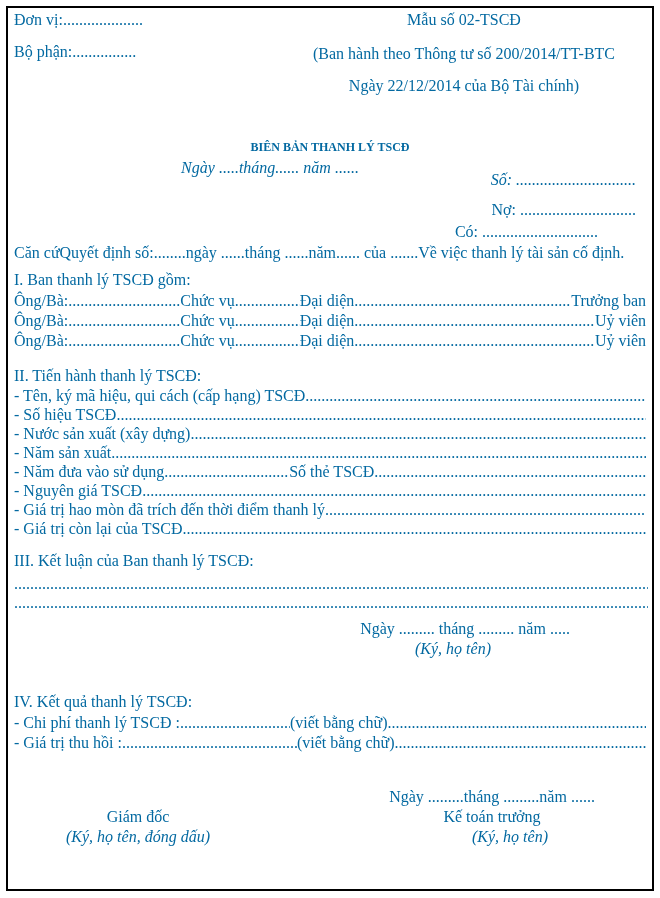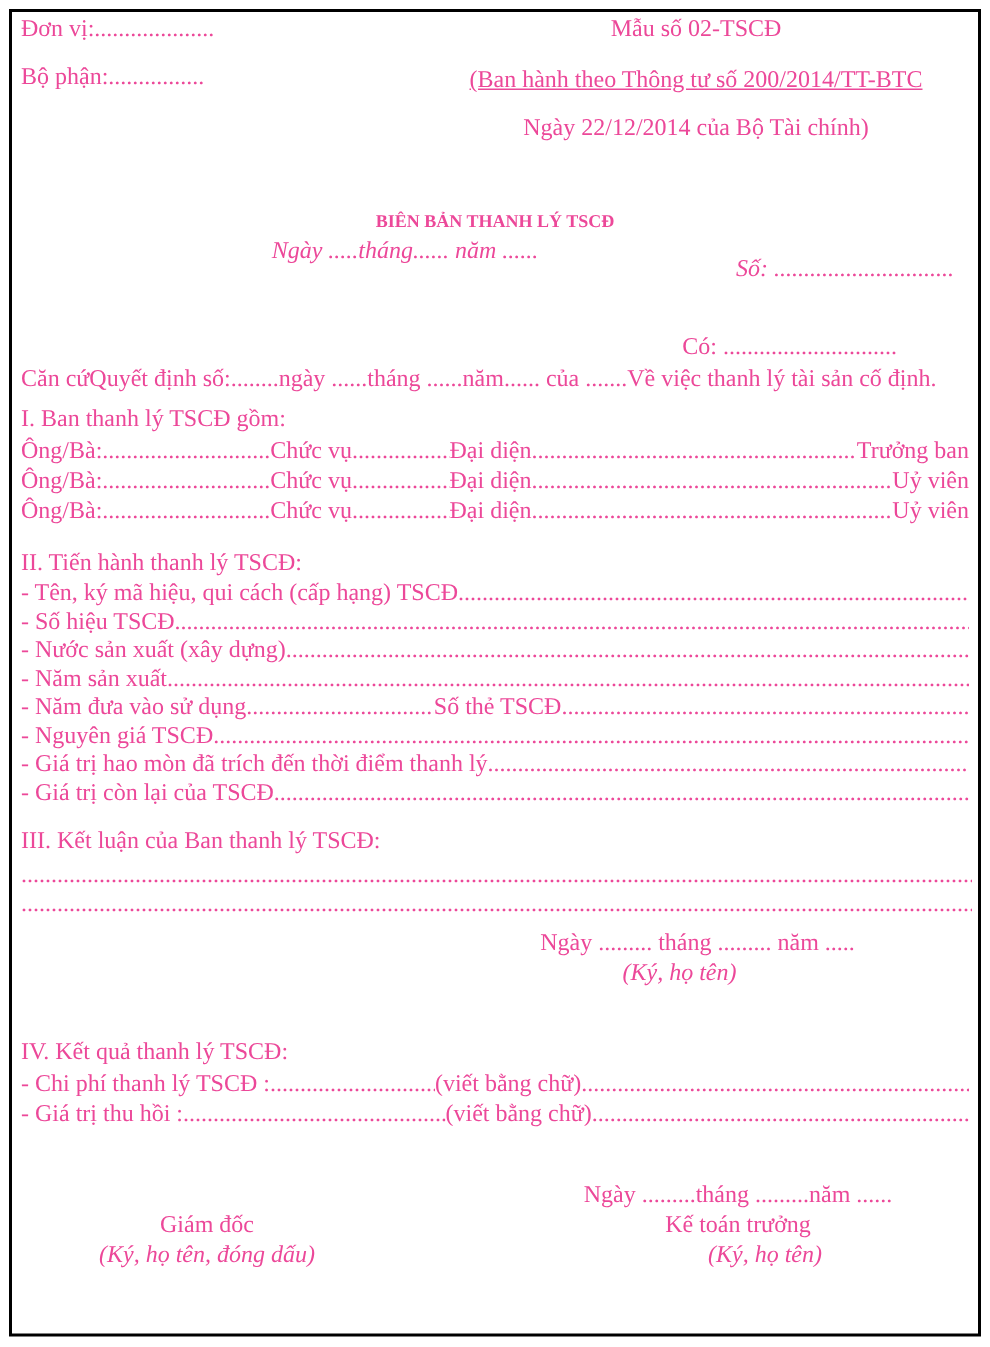--- a/index.html
+++ b/index.html
@@ -3,21 +3,21 @@
 <meta charset="utf-8">
 <style>
   html, body { margin: 0; padding: 0; background: #ffffff; }
   .page {
     position: relative;
     width: 660px;
     height: 898px;
     background: #ffffff;
     font-family: "Liberation Serif", "DejaVu Serif", serif;
     font-size: 16px;
-    color: #ec4899;
+    color: #0369a1;
     overflow: hidden;
   }
   .frame {
     position: absolute;
     top: 6px; left: 6px; right: 6px; bottom: 7px;
     border: 2px solid #000000;
   }
   .t { position: absolute; white-space: nowrap; line-height: 20px; }
   .it { font-style: italic; }
   .ctr { text-align: center; }
@@ -54,27 +54,28 @@
 </style>
 </head>
 <body>
 
 <div class="page">
   <div class="frame"></div>
 
   <div class="t" style="top:10px; left:14px;">Đơn vị:....................</div>
   <div class="t ctr" style="top:10px; left:280px; width:368px;">Mẫu số 02-TSCĐ</div>
   <div class="t" style="top:42px; left:14px;">Bộ phận:................</div>
-  <div class="t ctr" style="top:44px; left:280px; width:368px;text-decoration:underline;">(Ban hành theo Thông tư số 200/2014/TT-BTC</div>
+  <div class="t ctr" style="top:44px; left:280px; width:368px;">(Ban hành theo Thông tư số 200/2014/TT-BTC</div>
   <div class="t ctr" style="top:76px; left:280px; width:368px;">Ngày 22/12/2014 của Bộ Tài chính)</div>
 
   <div class="t ctr title-main" style="top:137px; left:0; width:660px;">BIÊN BẢN THANH LÝ TSCĐ</div>
   <div class="t ctr it" style="top:158px; left:0; width:540px;">Ngày .....tháng...... năm ......</div>
 
   <div class="t rt" style="top:170px; right:24px;font-style:italic;">Số: ..............................</div>
+  <div class="t rt" style="top:200px; right:24px;">Nợ: .............................</div>
   <div class="t rt" style="top:222px; right:62px;">Có: .............................</div>
 
   <div class="t" style="top:243px; left:14px; width:634px; overflow:hidden;">Căn cứQuyết định số:........ngày ......tháng ......năm...... của .......Về việc thanh lý tài sản cố định.</div>
 
   <div class="t" style="top:270px; left:14px;">I. Ban thanh lý TSCĐ gồm:</div>
 
   <div class="row" style="top:291px;">
     <span class="lbl">Ông/Bà: </span>
     <span class="fill f112">....................................................................................................................................................................................................</span>
     <span class="lbl">Chức vụ</span>

